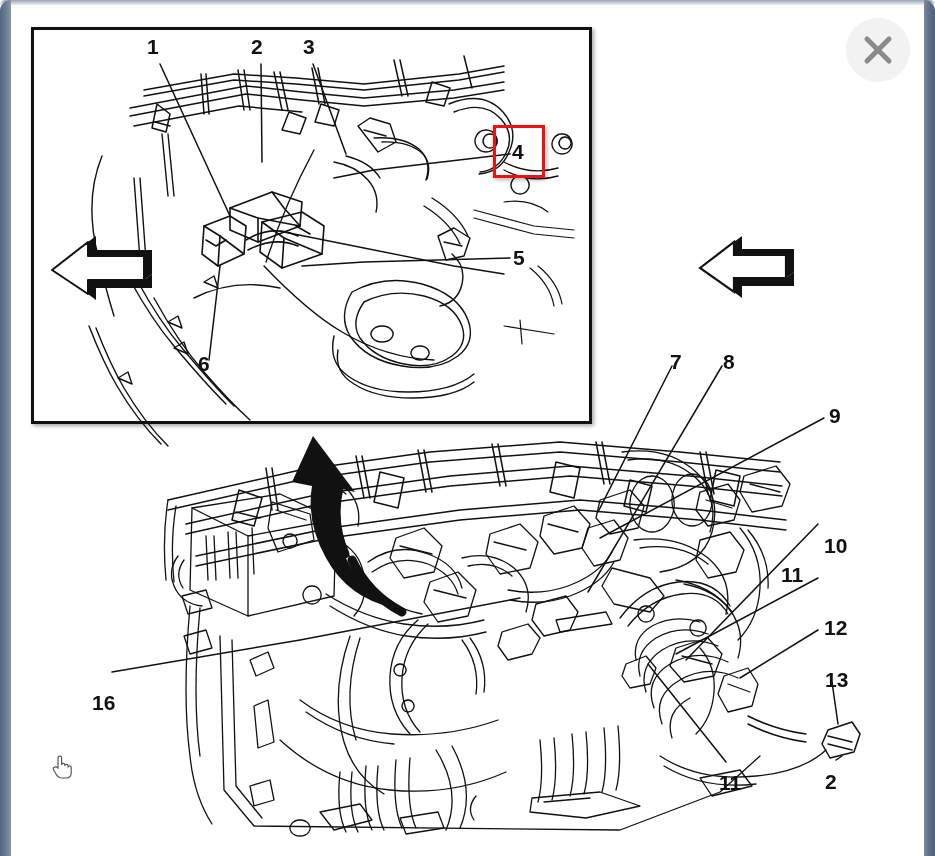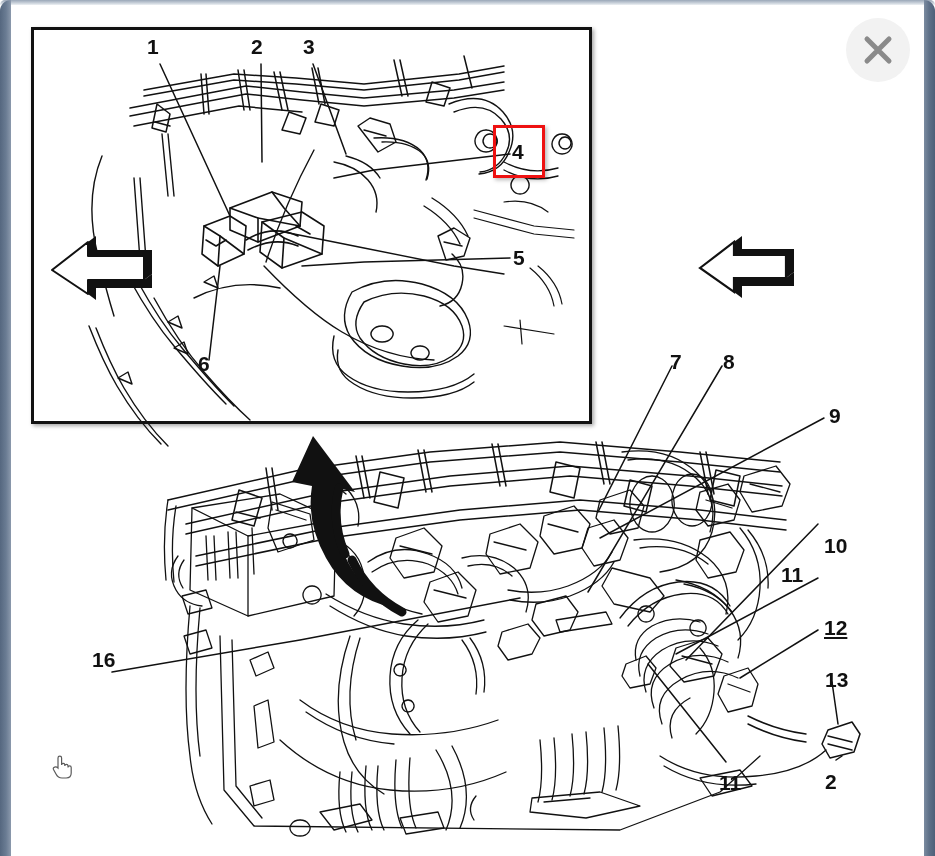--- a/index.html
+++ b/index.html
@@ -401,25 +401,25 @@
       <path d="M726 762 L648 664"></path>
       <path d="M112 672 L300 640 L520 598"></path>
     </g>
   </svg>
 
   <div class="callout" style="left:670px;top:351px;">7</div>
   <div class="callout" style="left:723px;top:351px;">8</div>
   <div class="callout" style="left:829px;top:405px;">9</div>
   <div class="callout" style="left:824px;top:511px;margin-top:24px;">10</div>
   <div class="callout" style="left:781px;top:564px;">11</div>
-  <div class="callout" style="left:824px;top:617px;text-decoration:underline;">12</div>
+  <div class="callout" style="left:824px;top:617px;">12</div>
   <div class="callout" style="left:825px;top:669px;">13</div>
   <div class="callout" style="left:825px;top:771px;">2</div>
   <div class="callout" style="left:719px;top:772px;">11</div>
-  <div class="callout" style="left:92px;top:649px;text-align:right;">16</div>
+  <div class="callout" style="left:92px;top:692px;text-align:right;">16</div>
 
   <button id="close-btn" title="Close">
     <svg width="40" height="40" viewBox="0 0 40 40">
       <path d="M9 9 L31 31 M31 9 L9 31" stroke="#8a8a8a" stroke-width="5" stroke-linecap="round" fill="none"></path>
     </svg>
   </button>
 
   <svg id="cursor" viewBox="0 0 24 28">
     <path d="M8 16 L8 6 a1.8 1.8 0 0 1 3.6 0 L11.6 13
              a1.6 1.6 0 0 1 3.2 0 L14.8 14

